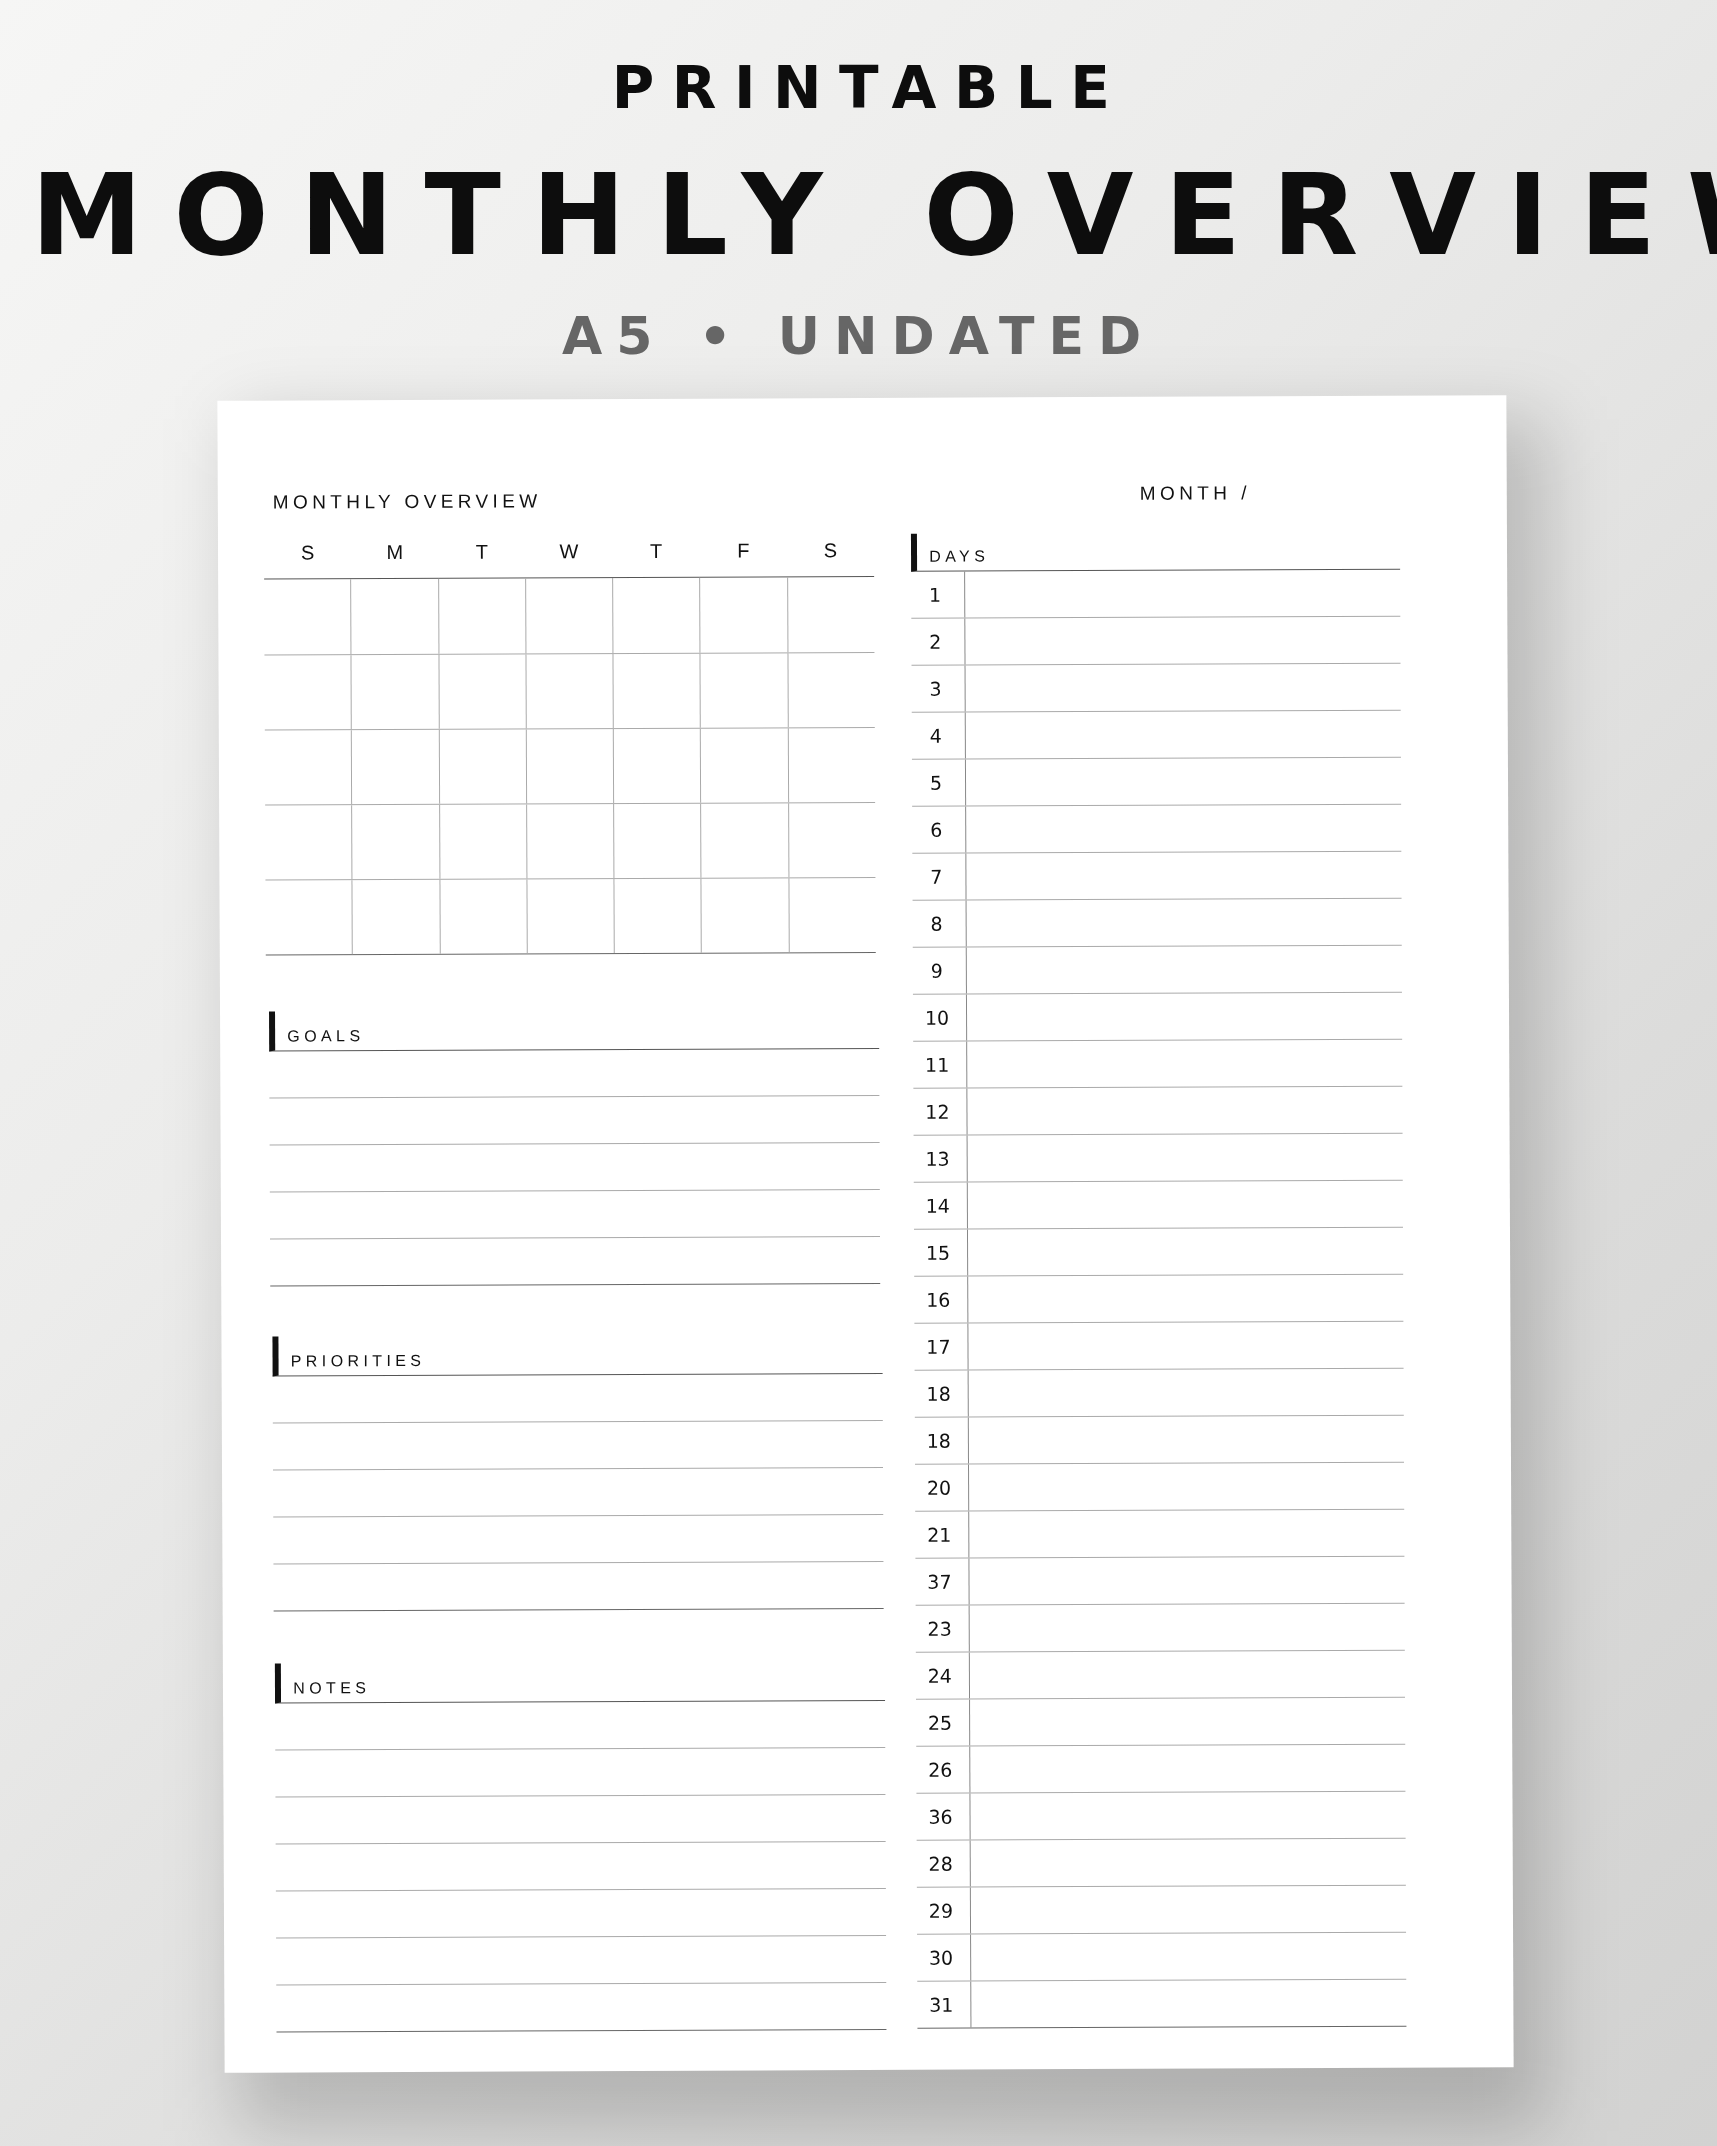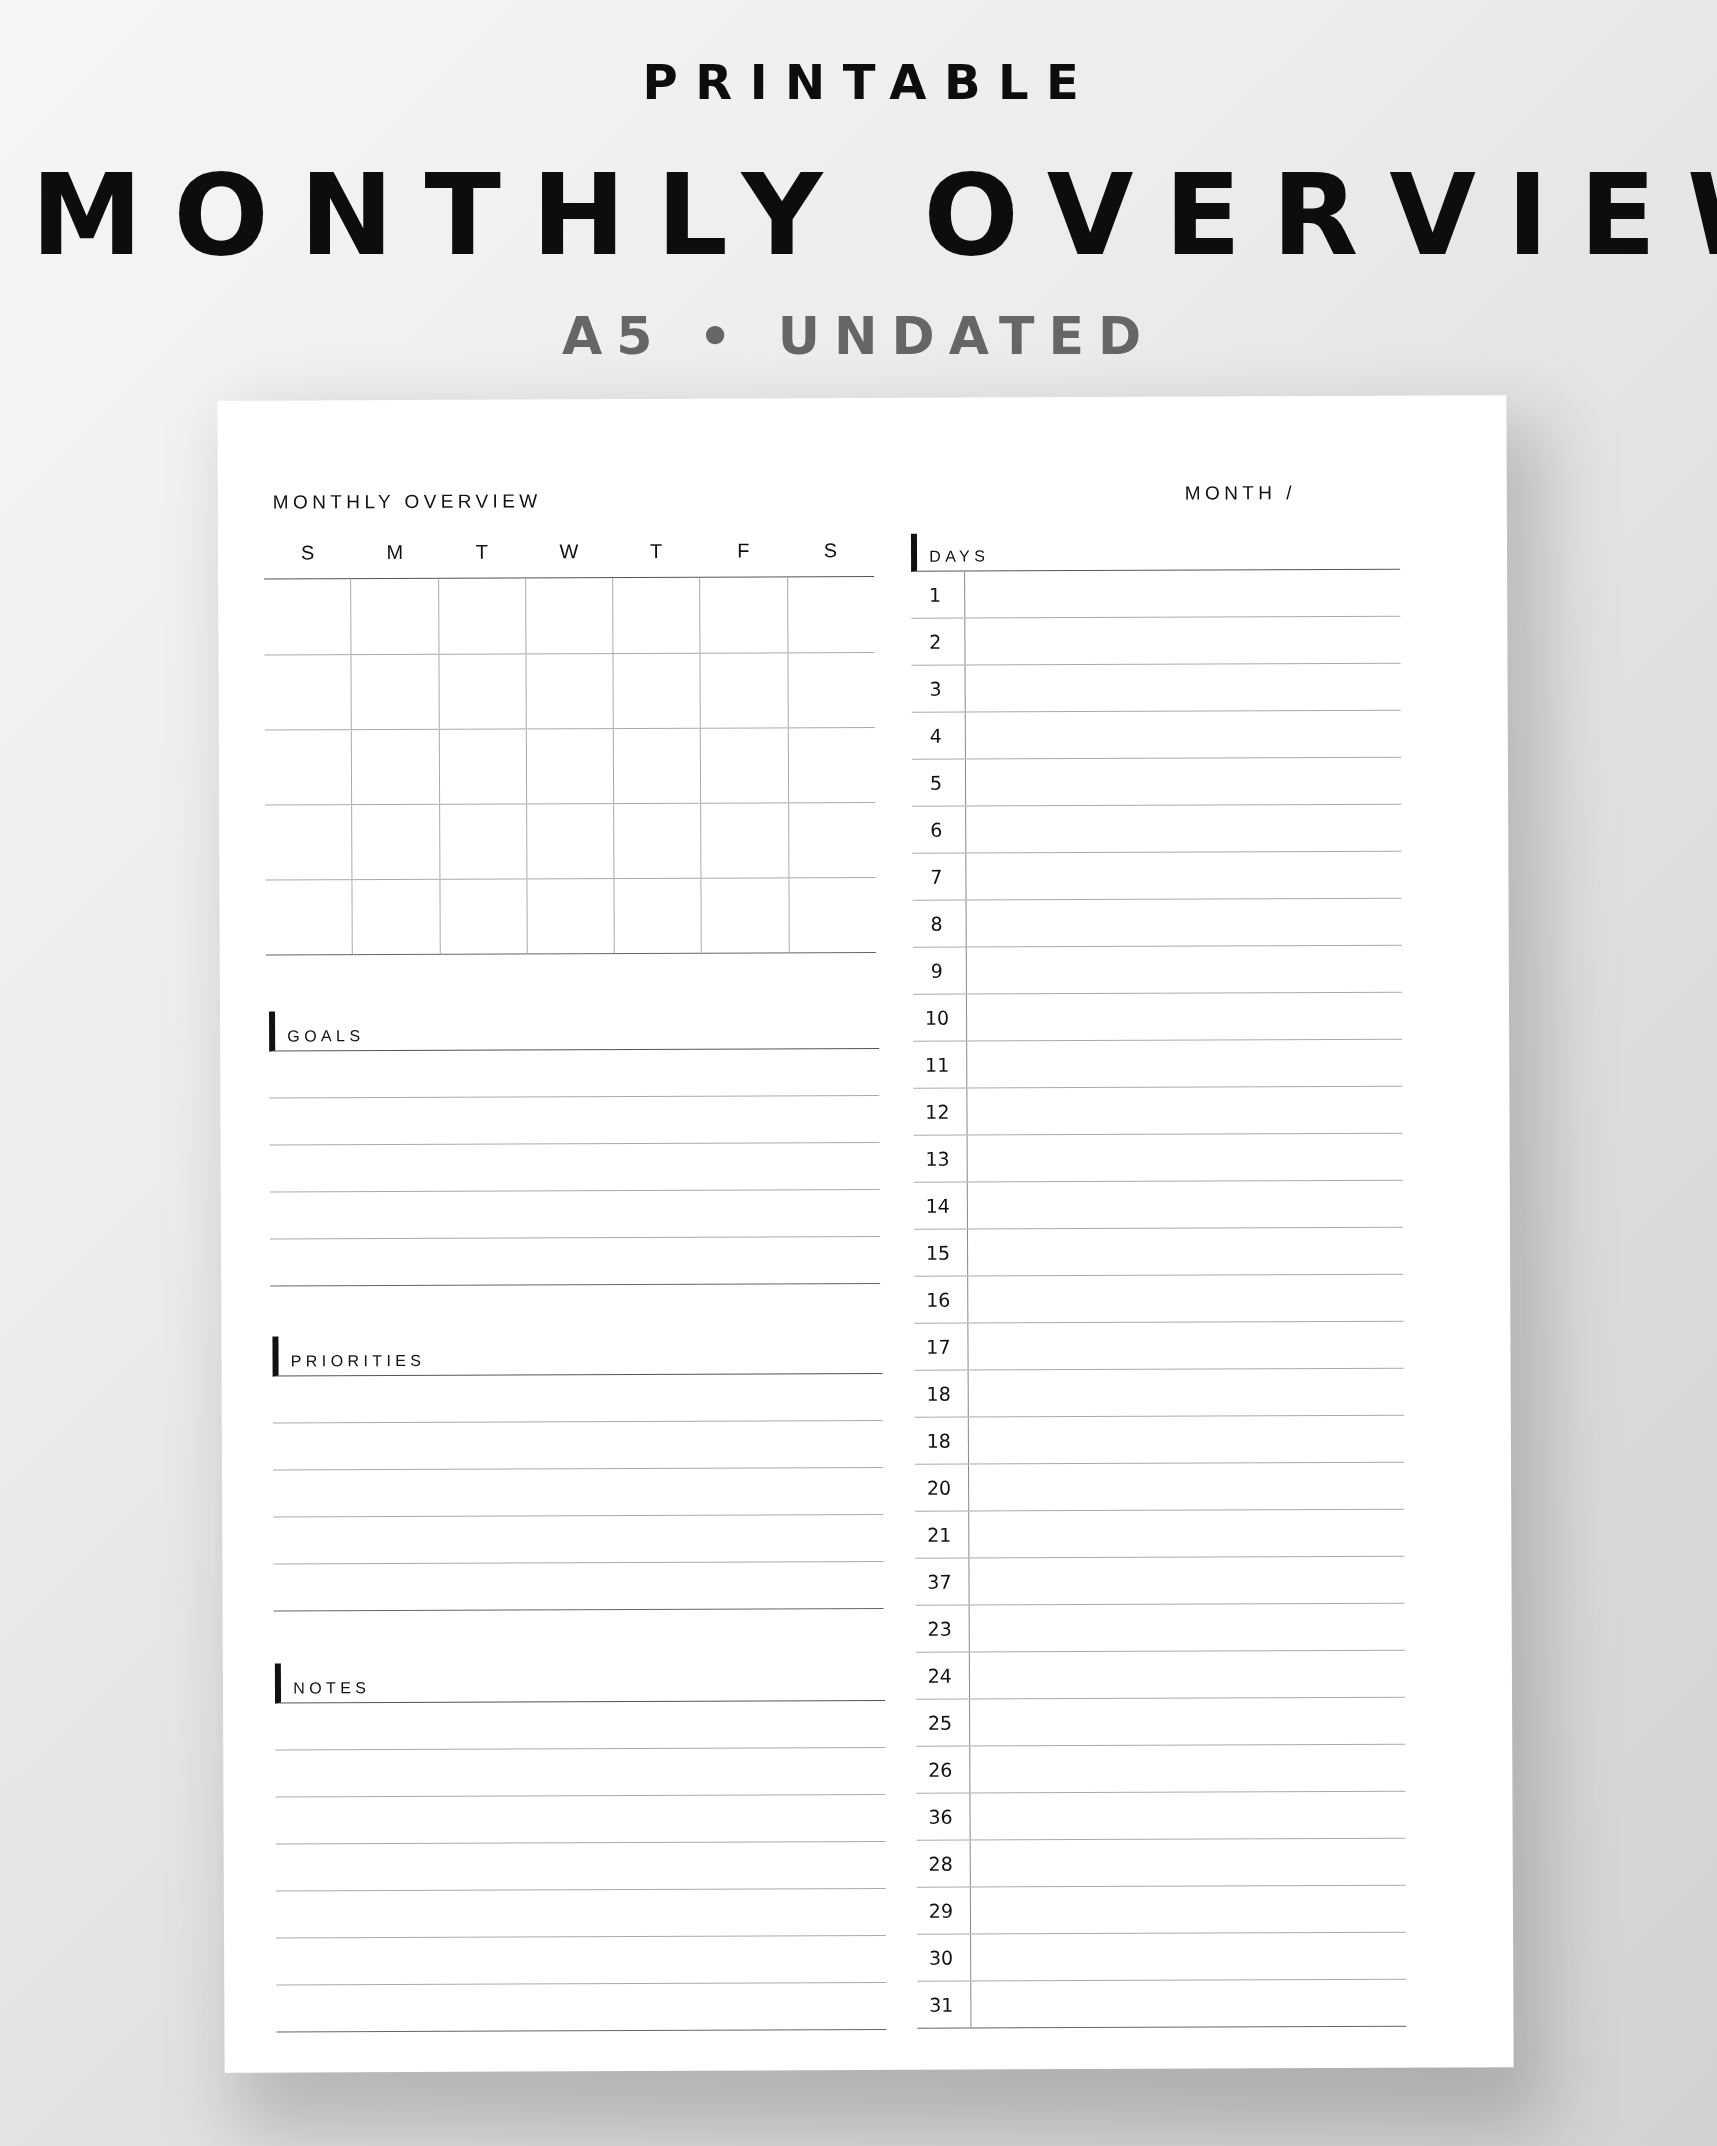--- a/index.html
+++ b/index.html
@@ -8,21 +8,21 @@
     position: relative;
     font-family: "DejaVu Sans", sans-serif;
     background: linear-gradient(135deg, #f6f6f5 0%, #ececeb 35%, #dcdcdb 70%, #d2d2d1 100%);
     color: #111;
   }
   .hero-line {
     position: absolute; left: 0; width: 1717px; text-align: center;
     font-family: "DejaVu Sans", sans-serif; font-weight: bold; color: #0d0d0d;
     white-space: nowrap;
   }
-  .hero-1 { top: 54px; font-size: 48px; letter-spacing: 17.5px; padding-left: 22px; }
+  .hero-1 { top: 54px; font-size: 58px; letter-spacing: 17.5px; padding-left: 22px; }
   .hero-2 { top: 150px; font-size: 112px; letter-spacing: 31px; padding-left: 31px; }
   .hero-3 { top: 306px; font-size: 52px; letter-spacing: 14px; color: #666; font-weight: bold; }
 
   .page-shadow {
     position: absolute; left: 236px; top: 419px; width: 1310px; height: 1712px;
     background: rgba(0,0,0,0.18); filter: blur(35px);
   }
   .page {
     position: absolute; left: 221px; top: 398px; width: 1289px; height: 1672px;
     background: #ffffff;
@@ -34,21 +34,21 @@
     font-weight: bold; font-size: 42px; letter-spacing: 12.2px; color: #333;
     white-space: nowrap;
   }
 
   
   .sm-label {
     position: absolute; font-family: "Liberation Sans", sans-serif;
     font-size: 19px; letter-spacing: 4.4px; color: #111;
   }
   .mo-label { left: 55px; top: 91px; }
-  .month-label { left: 922px; top: 86px; margin-left: 45px; }
+  .month-label { left: 922px; top: 86px; }
 
   .cal { position: absolute; left: 46px; top: 141px; width: 610px; }
   .weekdays { display: flex; height: 37px; }
   .weekdays span {
     flex: 1; text-align: center; font-family: "Liberation Sans", sans-serif;
     font-size: 20px; color: #111;
   }
   .grid { border-top: 1.7px solid #555; border-bottom: 1.7px solid #666; }
   .grid-row { display: flex; height: 75px; border-top: 0.9px solid #aaa; }
   .grid-row:first-child { border-top: none; }

